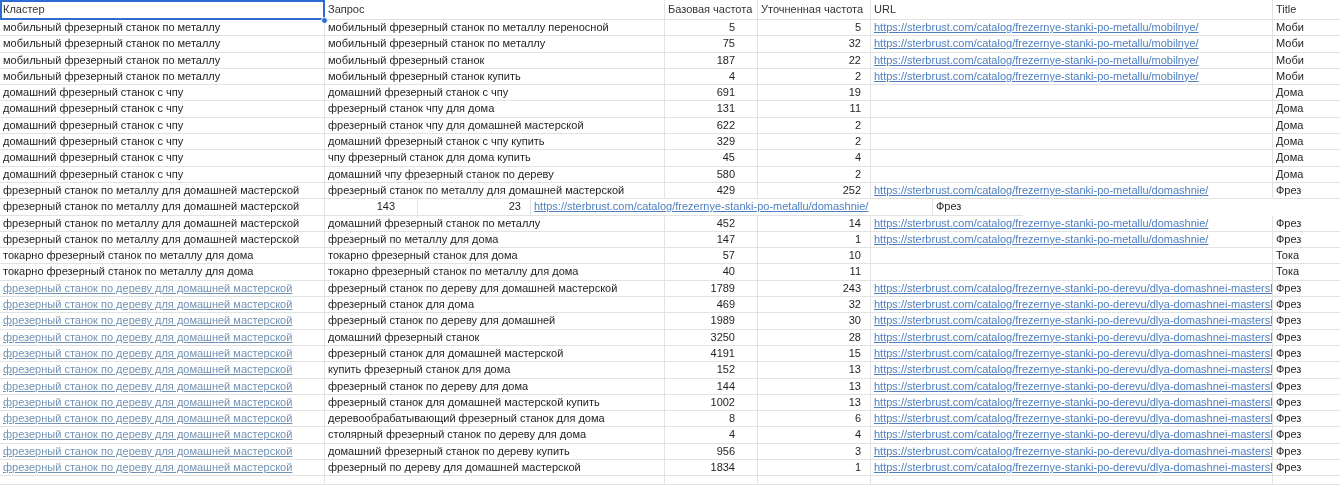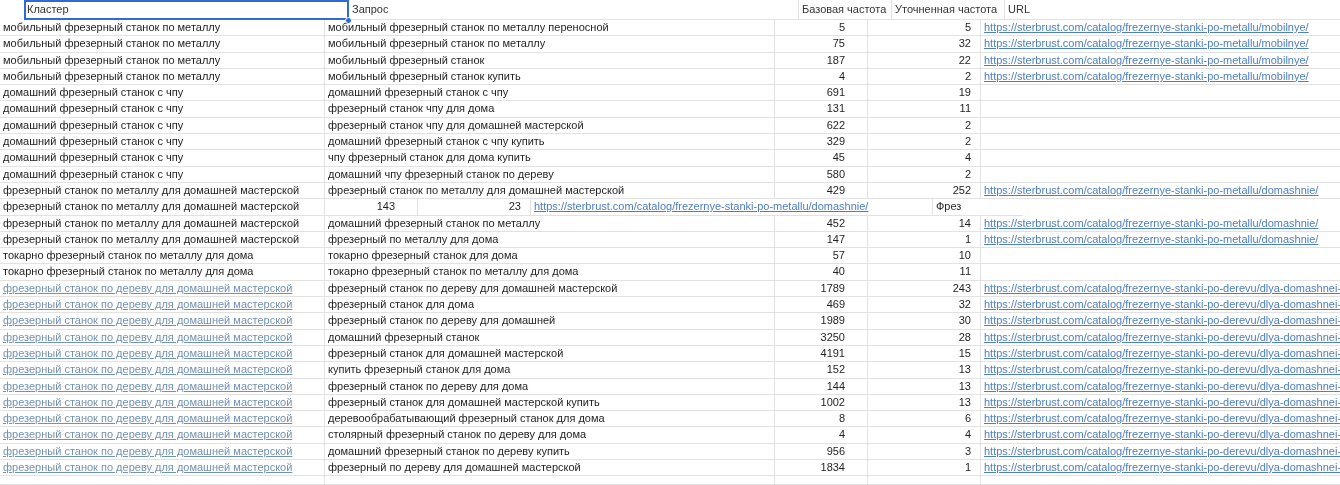--- a/index.html
+++ b/index.html
@@ -22,35 +22,34 @@
     border-right:1px solid #e2e2e2;
     border-bottom:1px solid #e2e2e2;
     padding:0 4px 0 3px;
     white-space:nowrap;
     overflow:hidden;
     line-height:15.5px;
     height:100%;
   }
   .row.header .cell { line-height:19px; color:#333; }
   .c-cluster { width:325px; }
-  .c-query   { width:450px; }
+  .c-query   { width:340px; }
   .c-base_freq    { width:93px;  text-align:right; padding-right:22px; }
   .c-refined_freq { width:113px; text-align:right; padding-right:9px; }
   .c-url     { width:402px; }
   .c-title   { width:90px; border-right:none; }
   .link {
     color:#4e7fc1;
     text-decoration:underline;
   }
   .cluster-link { color:#7292b4; }
   
   .cell.selected {
     position:relative;
     overflow:visible;
-    margin-left:24px;
   }
   .cell.selected::after {
     content:"";
     position:absolute;
     left:0; top:0; right:-1px; bottom:-1px;
     border:2px solid #2e6bd4;
     pointer-events:none;
   }
   .sel-handle {
     position:absolute;

